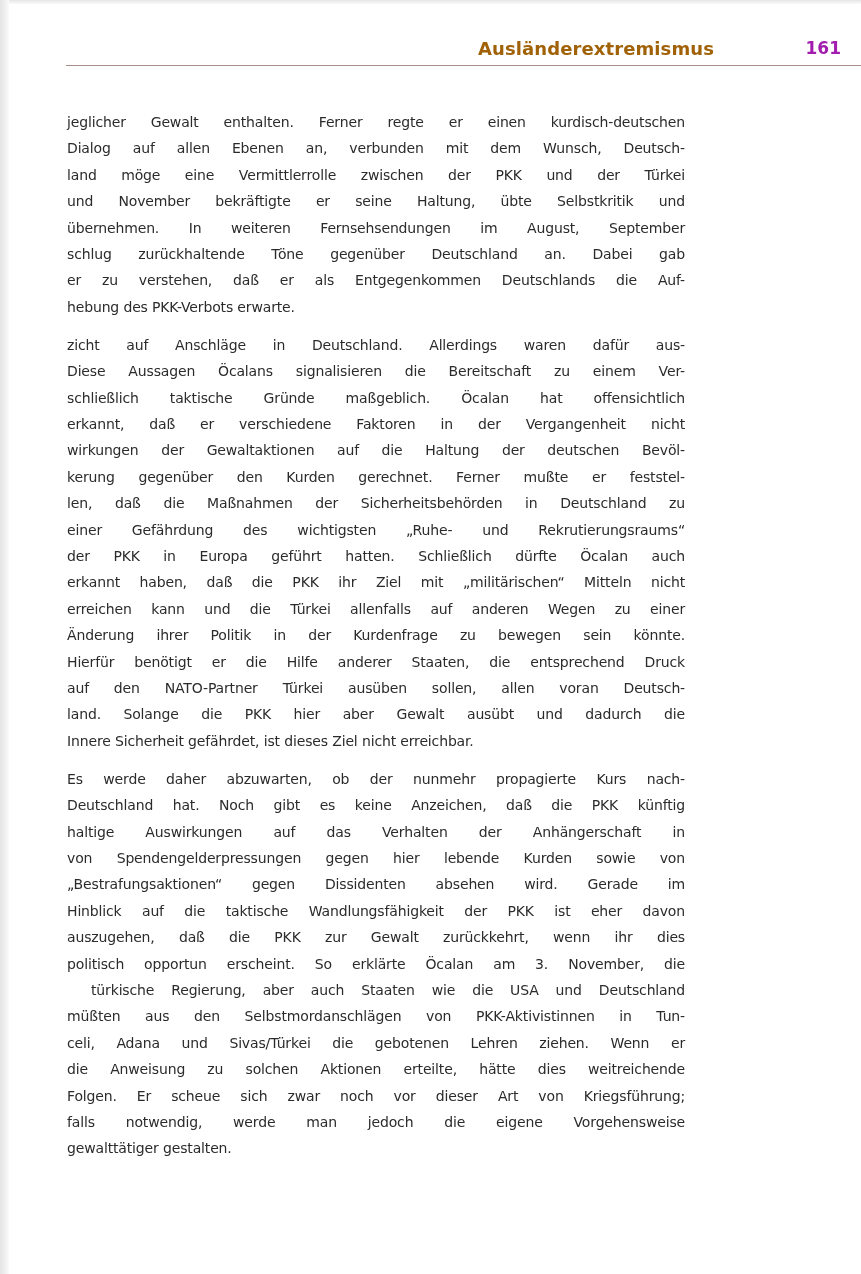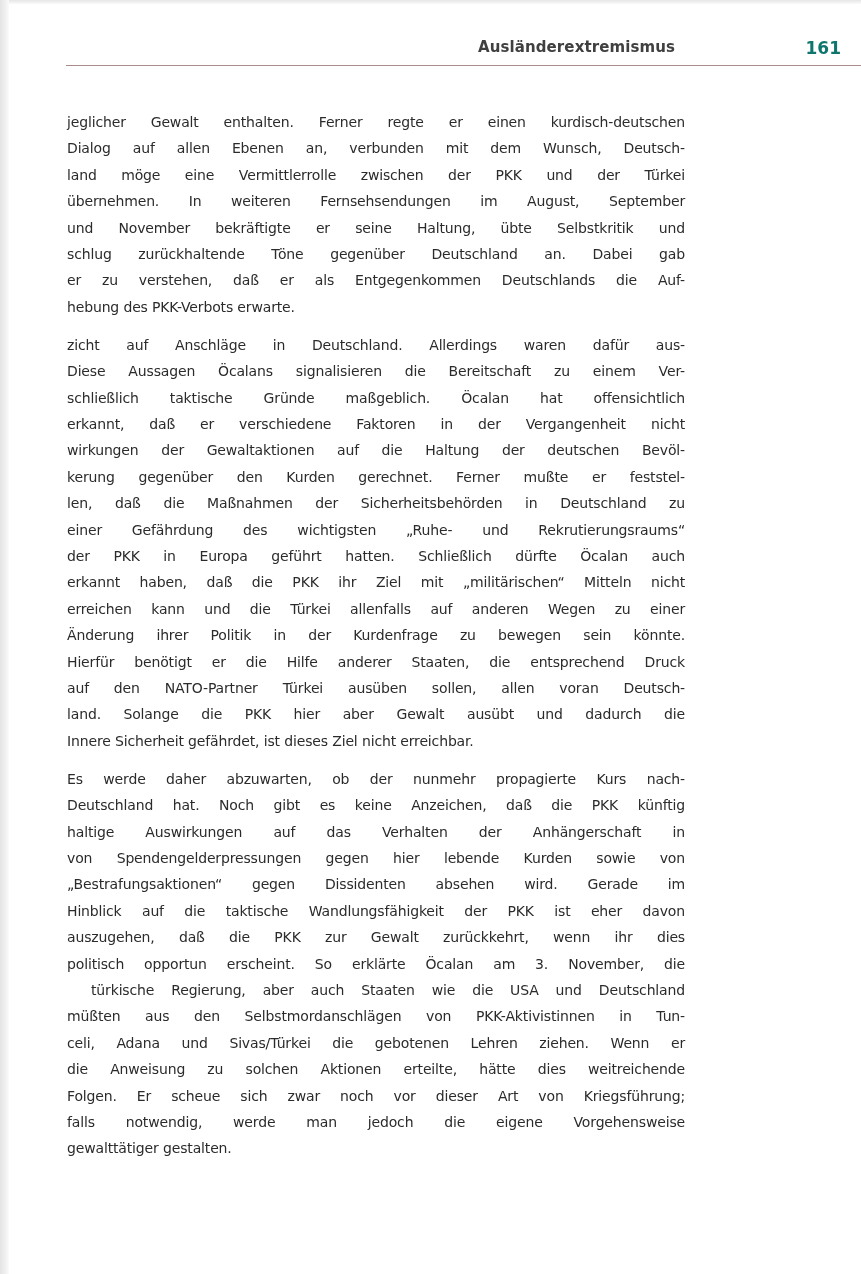--- a/index.html
+++ b/index.html
@@ -31,33 +31,33 @@
     position: absolute;
     top: 38px;
     left: 66px;
     width: 775px;
     height: 24px;
   }
   .section-title {
     position: absolute;
     left: 412px;
     top: 0;
-    font-size: 15px;
+    font-size: 18px;
     font-weight: bold;
-    color: #404040;
+    color: #a16207;
     letter-spacing: 0.1px;
     white-space: nowrap;
   }
   .page-number {
     position: absolute;
     right: 0;
     top: 0;
     font-size: 17px;
     font-weight: bold;
-    color: #0f766e;
+    color: #a21caf;
   }
   .head-rule {
     position: absolute;
     left: 66px;
     top: 65px;
     width: 795px;
     height: 1px;
     background: #a98c8c;
   }
   .body-text {
@@ -96,22 +96,22 @@
   <span class="section-title">Ausländerextremismus</span>
   <span class="page-number">161</span>
 </header>
 <div class="head-rule"></div>
 
 <main class="body-text">
   <p>
     <span class="ln" style="display: block;">jeglicher Gewalt enthalten. Ferner regte er einen kurdisch-deutschen</span>
     <span class="ln" style="display: block;">Dialog auf allen Ebenen an, verbunden mit dem Wunsch, Deutsch-</span>
     <span class="ln" style="display: block;">land möge eine Vermittlerrolle zwischen der PKK und der Türkei</span>
+    <span class="ln" style="display: block;">und November bekräftigte er seine Haltung, übte Selbstkritik und</span>
     <span class="ln" style="display: block;">übernehmen. In weiteren Fernsehsendungen im August, September</span>
-    <span class="ln" style="display: block;">und November bekräftigte er seine Haltung, übte Selbstkritik und</span>
     <span class="ln" style="display: block;">schlug zurückhaltende Töne gegenüber Deutschland an. Dabei gab</span>
     <span class="ln" style="display: block;">er zu verstehen, daß er als Entgegenkommen Deutschlands die Auf-</span>
     <span class="ln last" style="display: block;">hebung des PKK-Verbots erwarte.</span>
   </p>
   <p>
     <span class="ln" style="display: block;">zicht auf Anschläge in Deutschland. Allerdings waren dafür aus-</span>
     <span class="ln" style="display: block;">Diese Aussagen Öcalans signalisieren die Bereitschaft zu einem Ver-</span>
     <span class="ln" style="display: block;">schließlich taktische Gründe maßgeblich. Öcalan hat offensichtlich</span>
     <span class="ln" style="display: block;">erkannt, daß er verschiedene Faktoren in der Vergangenheit nicht</span>
     <span class="ln" style="display: block;">wirkungen der Gewaltaktionen auf die Haltung der deutschen Bevöl-</span>

